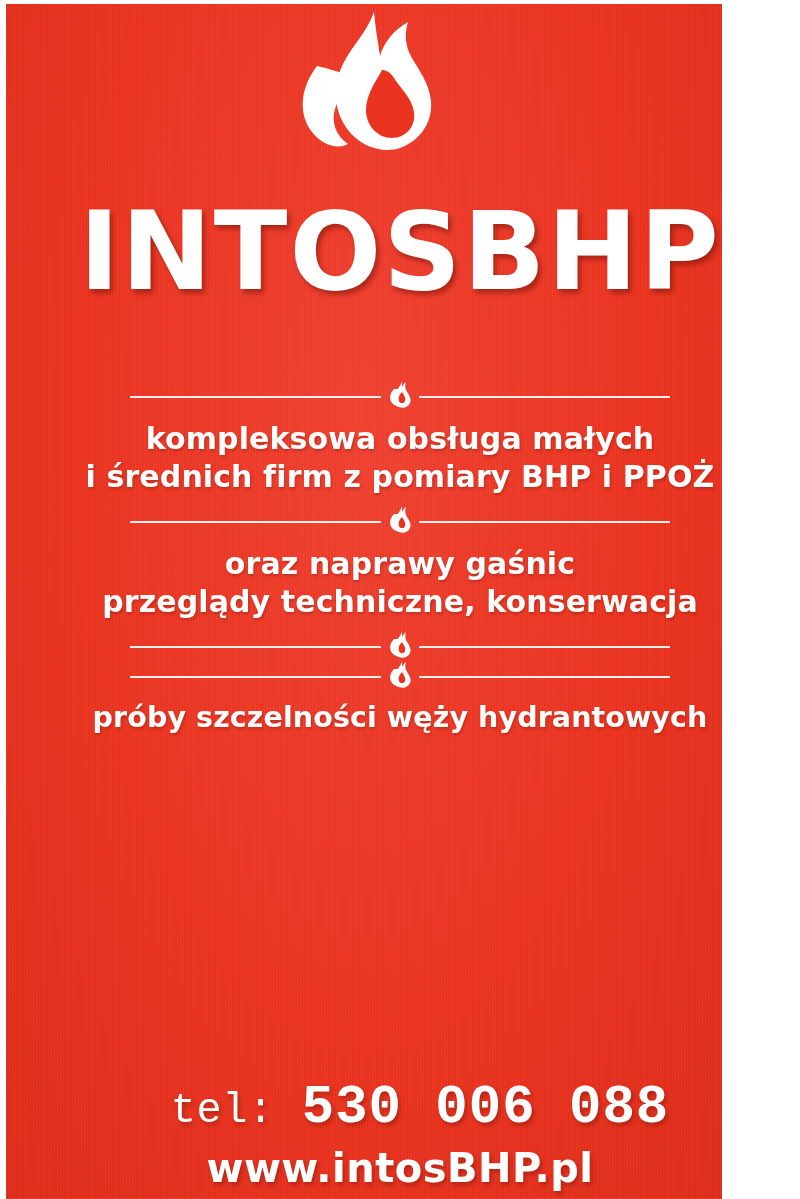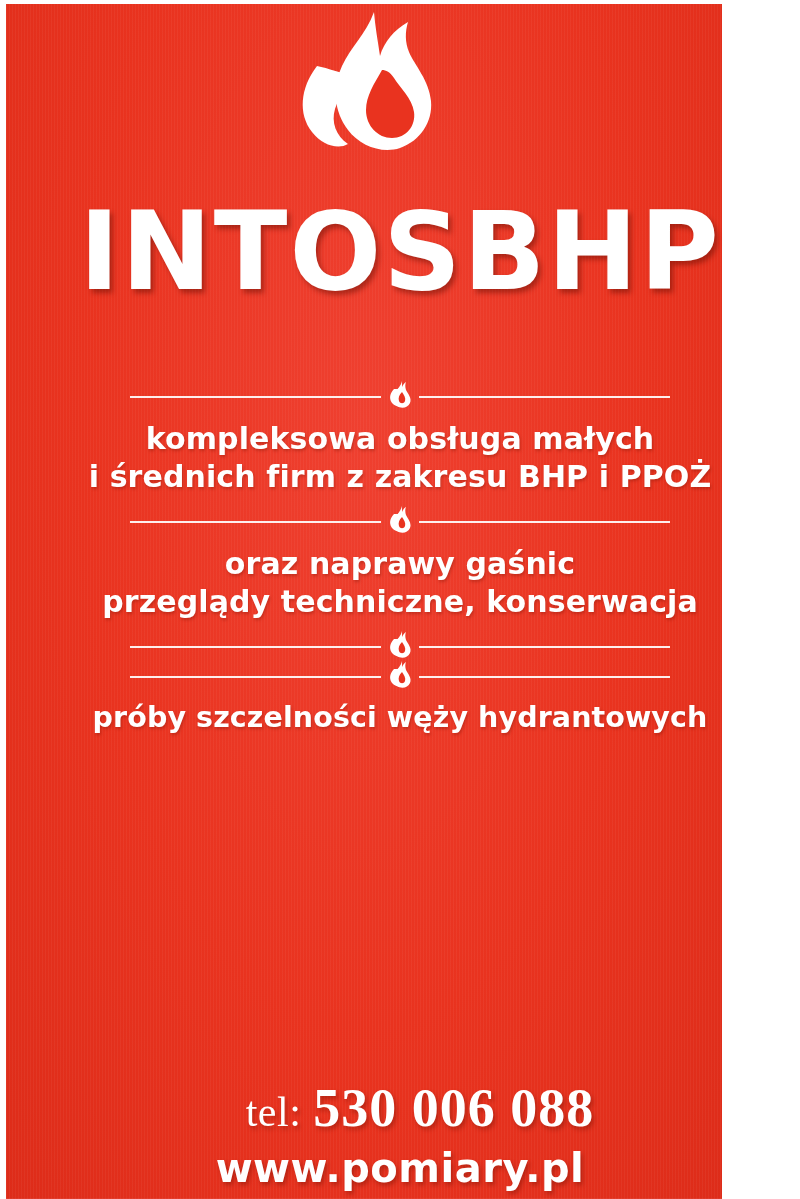--- a/index.html
+++ b/index.html
@@ -123,21 +123,21 @@
   
   .contact {
     position: absolute;
     left: 0;
     bottom: 8px;
     width: 800px;
     text-align: center;
   }
   .phone {
     color: #ffffff;
-    font-family: Liberation Serif, serif;
+    font-family: Liberation Mono, monospace;
     font-size: 46px;
     line-height: 1.05;
     letter-spacing: 0.5px;
     text-shadow: 2px 3px 4px rgba(110, 15, 0, 0.4);
     white-space: nowrap;
     padding-left: 40px;
   }
   .phone .lbl { font-weight: normal; font-size: 42px; }
   .phone .num { font-weight: bold; font-size: 54px; letter-spacing: 1px; }
   .website {
@@ -193,21 +193,21 @@
                    C 18 6, 18 3, 19 1 C 17 2, 16 4, 15 6 Z" fill="#ffffff"></path>
           <path d="M15 11 C 12 14, 11 17, 12 20 C 13 23, 17 23, 18 20
                    C 19 17, 17 14, 15 11 Z" fill="#e9331f"></path>
         </svg>
       </span>
       <span class="rule"></span>
     </div>
 
     <div class="service-text">
       <div>kompleksowa obsługa małych</div>
-      <div>i średnich firm z zakresu BHP i PPOŻ</div>
+      <div>i średnich firm z pomiary BHP i PPOŻ</div>
     </div>
 
     <div class="divider">
       <span class="rule"></span>
       <span class="mini-flame">
         <svg viewBox="0 0 26 28" width="26" height="28" aria-hidden="true">
           <path d="M7 8 C 2 13, 2 19, 6 23 C 9 26, 14 26, 16 24
                    C 12 22, 10 18, 12 14 C 13 11, 15 10, 15 7
                    C 12 8, 9 8, 7 8 Z" fill="#ffffff"></path>
           <path d="M15 0 C 14 5, 10 8, 8 12 C 5 17, 6 22, 10 25
@@ -264,16 +264,16 @@
       <div>próby szczelności węży hydrantowych</div>
     </div>
 
   </div>
 
   <div class="contact">
     <div class="phone">
       <span class="lbl">tel:</span>
       <span class="num">530 006 088</span>
     </div>
-    <div class="website">www.pomiary.pl</div>
+    <div class="website">www.intosBHP.pl</div>
   </div>
 
 </div>
 
 </body></html>

